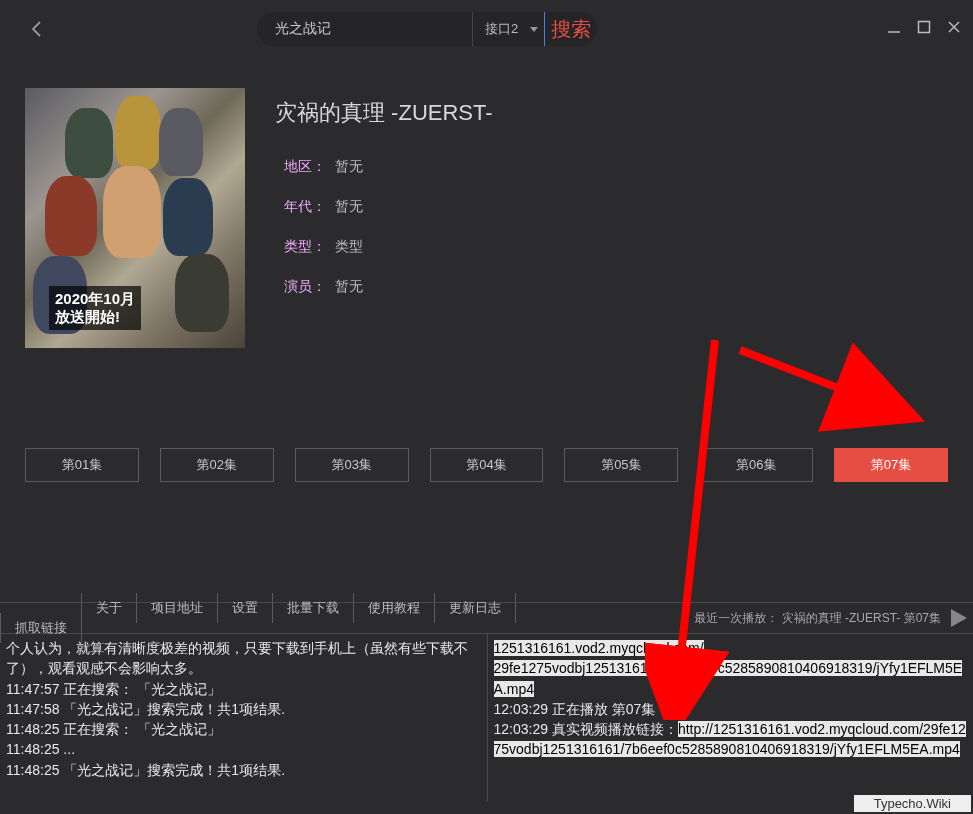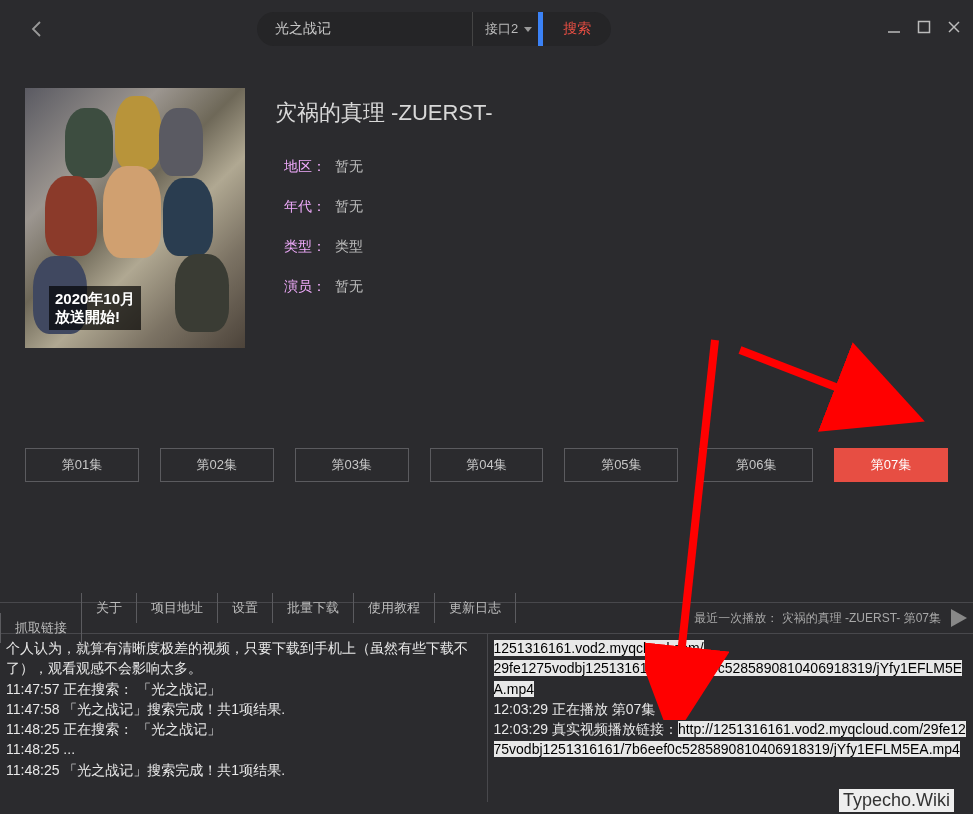--- a/index.html
+++ b/index.html
@@ -50,30 +50,30 @@
   background: transparent;
   border: none;
   border-left: 1px solid #444;
   color: #bbb;
   padding: 0 6px 0 12px;
   height: 34px;
   font-size: 13px;
   display: flex;
   align-items: center;
   cursor: pointer;
-  gap: 6px;
+  gap: 12px;
 }
 .search-btn {
   background: transparent;
   border: none;
-  border-left: 5px solid #3b82f6;
+  border-left: 1px solid #3b82f6;
   color: #e74e43;
-  padding: 0 20px;
-  height: 34px;
-  font-size: 14px;
+  padding: 0 6px;
+  height: 34px;
+  font-size: 20px;
   cursor: pointer;
 }
 .window-controls {
   position: absolute;
   right: 12px;
   top: 20px;
   display: flex;
   gap: 16px;
 }
 .wc { width: 14px; height: 14px; cursor: pointer; display:flex; align-items:center; justify-content:center; }
@@ -185,26 +185,26 @@
   position: absolute;
   top: 330px;
   left: 645px;
   width: 280px;
   height: 390px;
   pointer-events: none;
 }
 
 .watermark {
   position: absolute;
-  right: 19px;
+  right: 2px;
   bottom: 2px;
   background: #eee;
   color: #333;
-  font-size: 18px;
-  padding: 1px 4px;
+  font-size: 13px;
+  padding: 1px 20px;
 }
 
 
 .pf { position:absolute; border-radius: 40% 40% 30% 30%; }
 </style>
 </head>
 <body>
 
 <div class="titlebar">
   <div class="back-btn">

